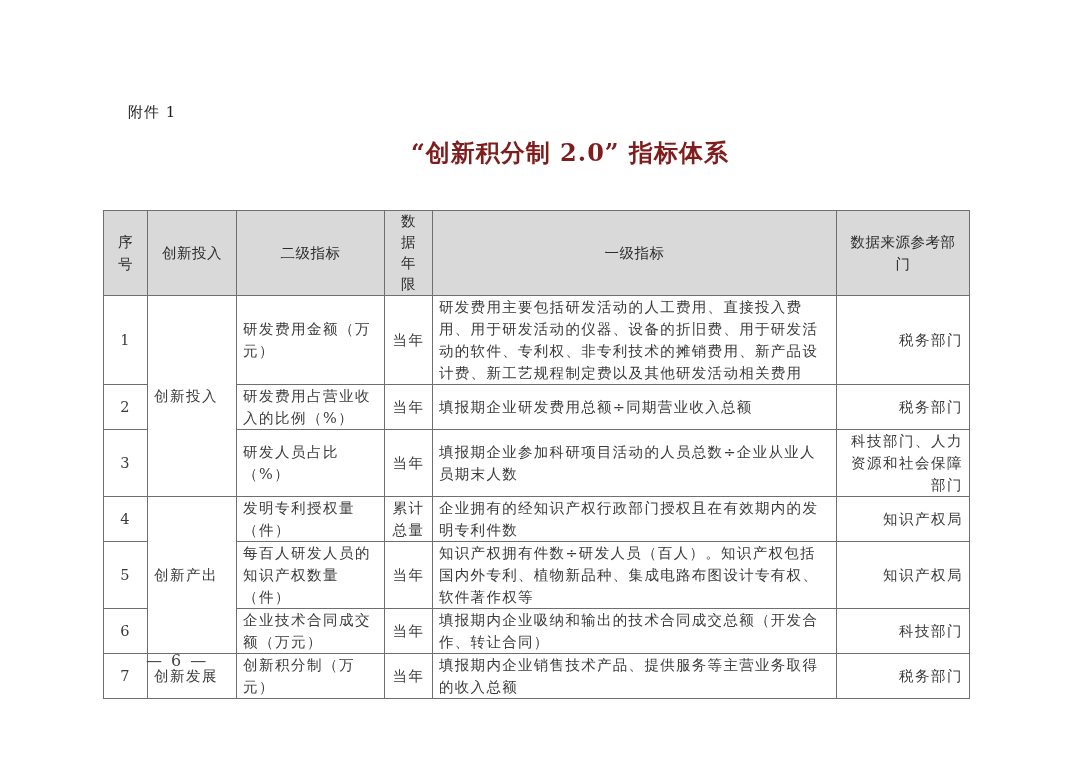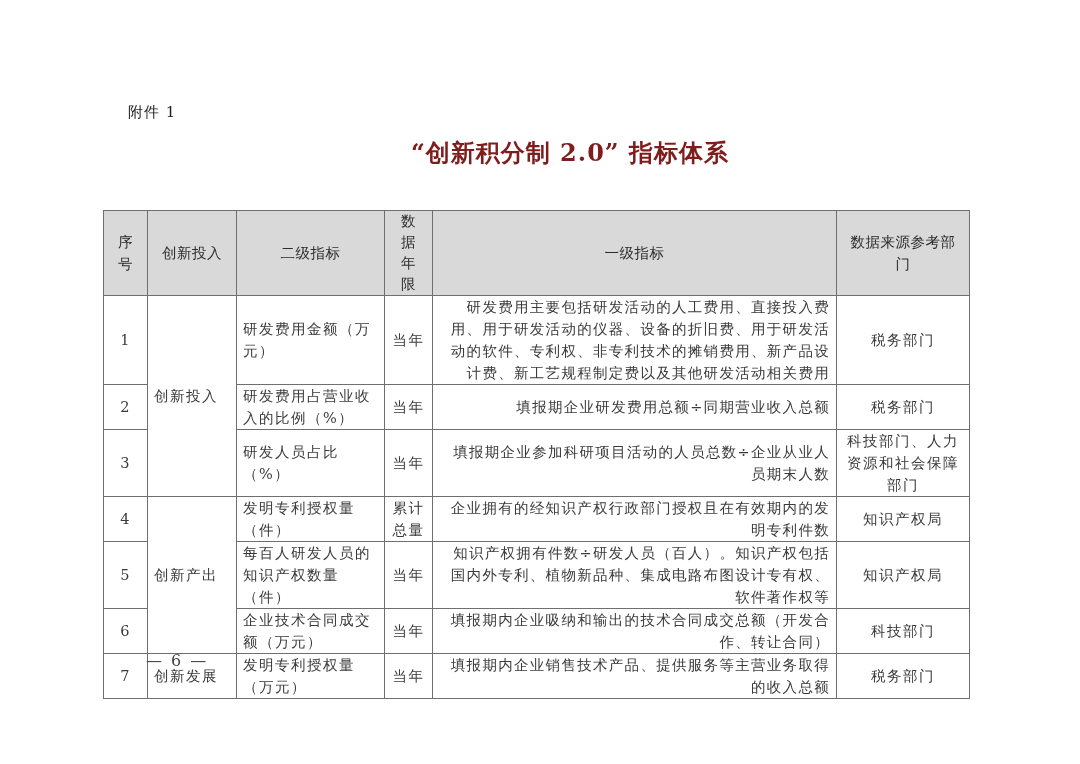--- a/index.html
+++ b/index.html
@@ -62,22 +62,22 @@
       font-size: 14.5px;
       letter-spacing: 0.5px;
       text-align: center;
       height: 44px;
       padding: 0 12px;
     }
     .c-num { text-align: center; }
     .c-l1 { text-align: left; }
     .c-l2 { text-align: left; }
     .c-period { text-align: center; padding: 0 2px !important; }
-    .c-desc { text-align: right; letter-spacing: 1.3px !important; }
-    .c-src { text-align: center; }
+    .c-desc { text-align: left; letter-spacing: 1.3px !important; }
+    .c-src { text-align: right; }
     .page-number {
       position: absolute;
       left: 146px;
       top: 651px;
       font-size: 16px;
       color: #444;
       letter-spacing: 2px;
     }
   </style>
 </head>
@@ -153,21 +153,21 @@
       <td class="c-num">6</td>
       <td class="c-l2">企业技术合同成交额（万元）</td>
       <td class="c-period">当年</td>
       <td class="c-desc">填报期内企业吸纳和输出的技术合同成交总额（开发合作、转让合同）</td>
       <td class="c-src">科技部门</td>
     </tr>
 
     <tr style="height:44px;">
       <td class="c-num">7</td>
       <td class="c-l1">创新发展</td>
-      <td class="c-l2">发明专利授权量（万元）</td>
+      <td class="c-l2">创新积分制（万元）</td>
       <td class="c-period">当年</td>
       <td class="c-desc">填报期内企业销售技术产品、提供服务等主营业务取得的收入总额</td>
       <td class="c-src">税务部门</td>
     </tr>
   </tbody>
 </table>
 
 <div class="page-number">— 6 —</div>
 
 </body></html>

